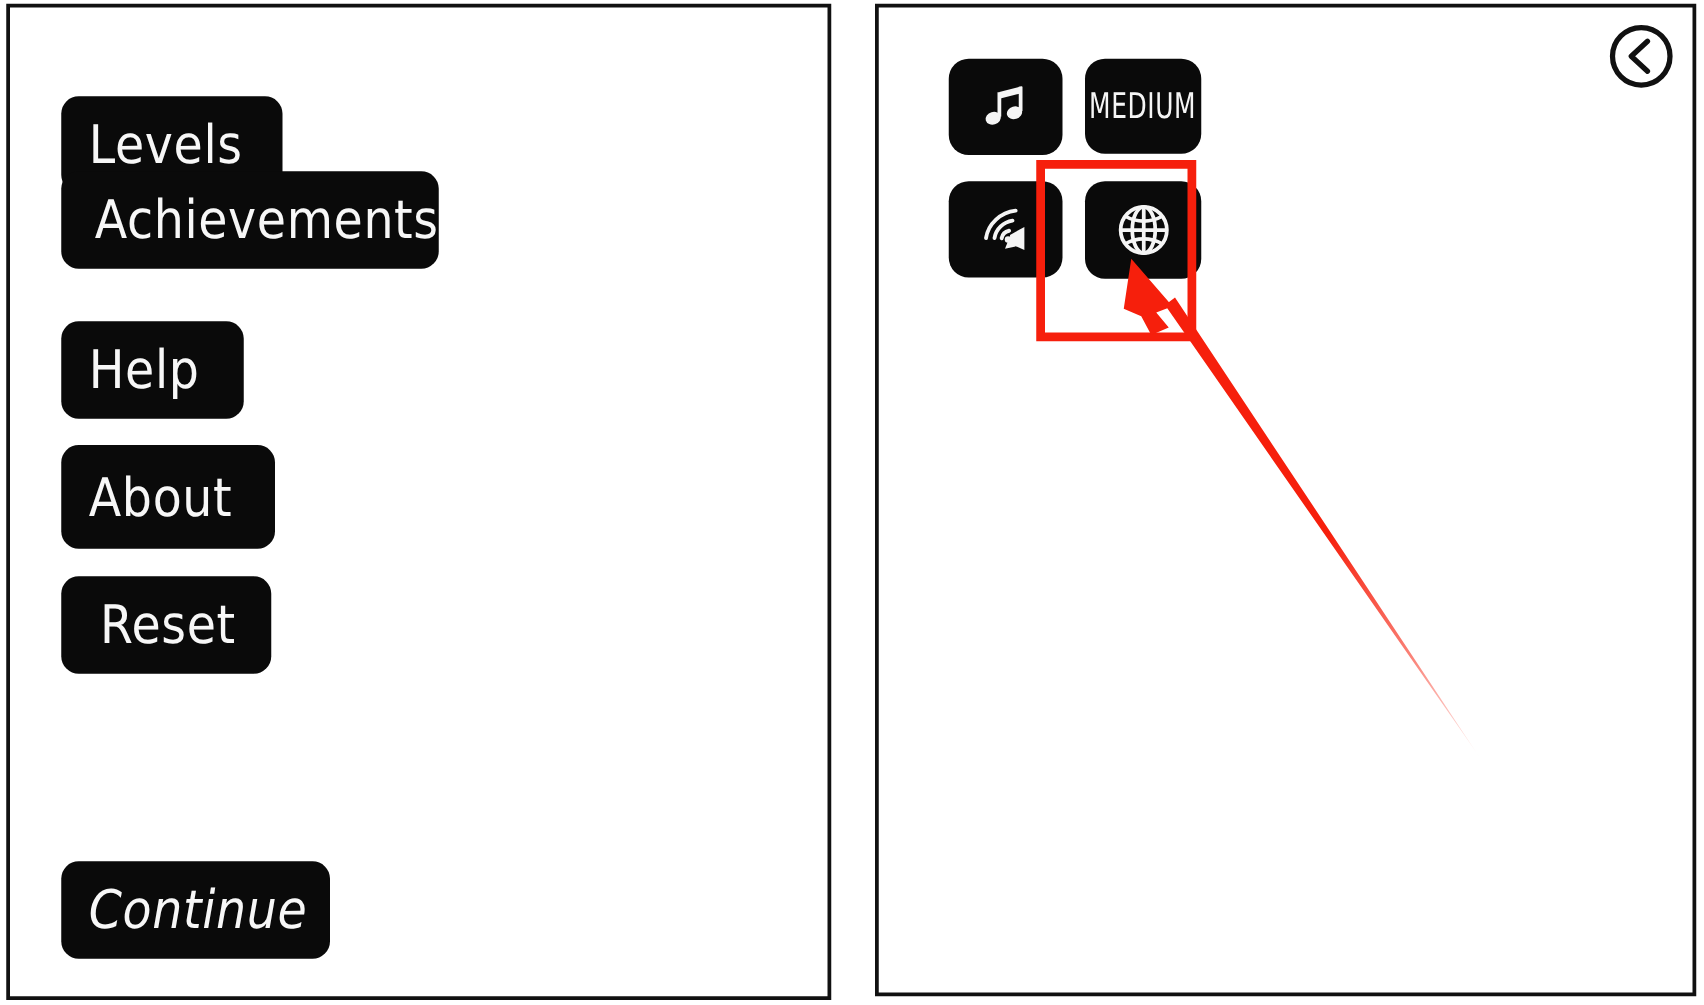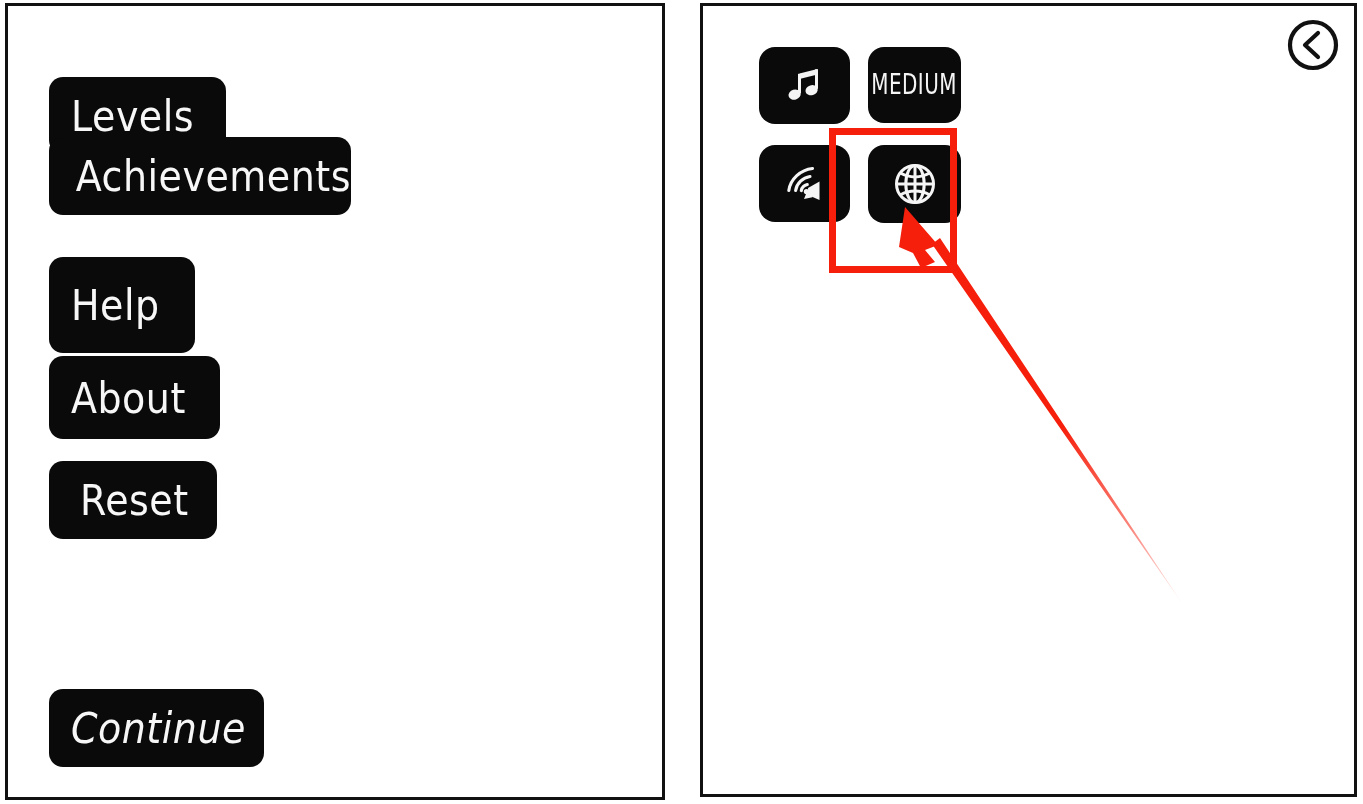--- a/index.html
+++ b/index.html
@@ -48,21 +48,21 @@
     font-weight: 400;
     letter-spacing: 0.5px;
     line-height: 1;
     color: #f7f7f7;
     transform: scaleY(1.12);
     transform-origin: center left;
   }
 
   #btn-levels       { left: 41px; top: 47px;  width: 177px; height: 77px; margin-top: 24px; }
   #btn-achievements { left: 41px; top: 131px; width: 302px; height: 78px; justify-content: flex-end; }
-  #btn-help         { left: 41px; top: 251px; width: 146px; height: 96px; }
+  #btn-help         { left: 41px; top: 251px; width: 146px; height: 78px; }
   #btn-about        { left: 41px; top: 350px; width: 171px; height: 83px; }
   #btn-reset        { left: 41px; top: 455px; width: 168px; height: 78px; padding-left: 31px; }
   #btn-continue     { left: 41px; top: 683px; width: 215px; height: 78px; font-style: italic; }
 
   
   .tile {
     position: absolute;
     background: #0a0a0a;
     border-radius: 16px;
     display: flex;

